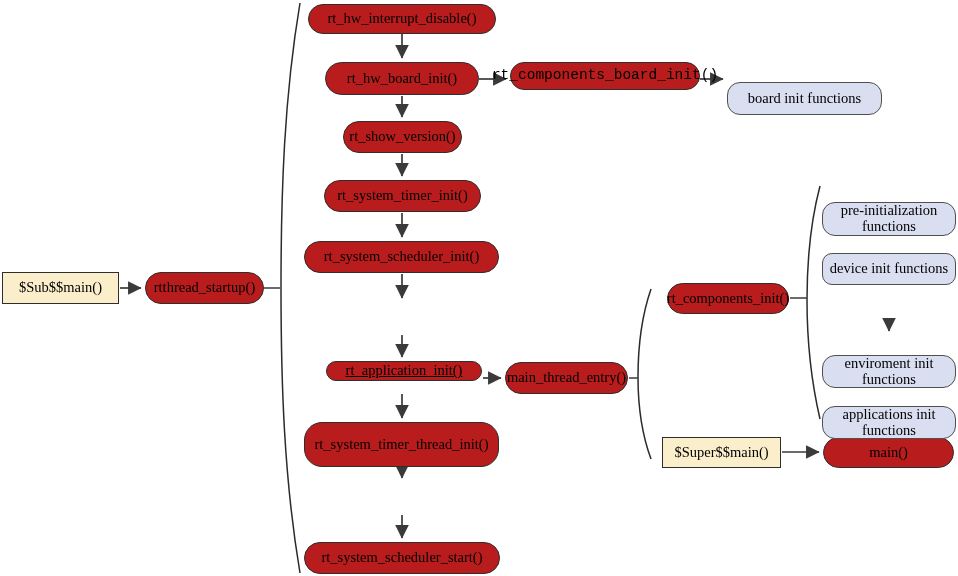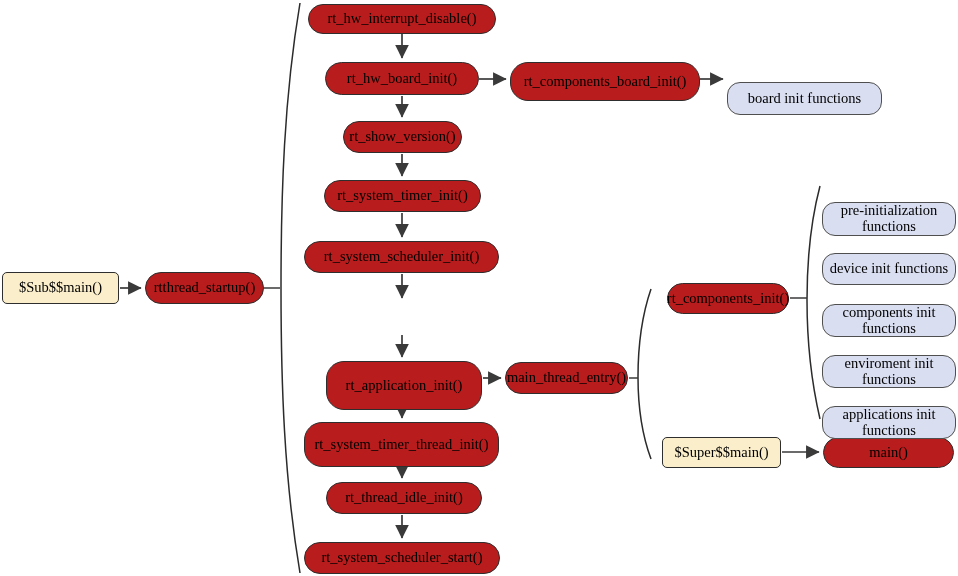--- a/index.html
+++ b/index.html
@@ -18,21 +18,21 @@
     box-sizing:border-box;
     display:flex;align-items:center;justify-content:center;
     text-align:center;
     background:#b91c1c;
     border:1.4px solid #2e2e2e;
     z-index:1;
     line-height:1.08;
   }
   .stadium{border-radius:18px;white-space:nowrap;}
   .stage{background:#d9def1;border:1.4px solid #4f4f4f;border-radius:13px;padding:1px 4px;margin-top:20px;}
-  .entry{background:#fbeecb;border:1.5px solid #2e2e2e;border-radius:5px;white-space:nowrap;}
+  .entry{background:#fbeecb;border:1.5px solid #2e2e2e;border-radius:0;white-space:nowrap;}
 </style>
 </head>
 <body>
 
 <div class="canvas">
 
   <svg class="connectors" viewBox="0 0 958 576" xmlns="http://www.w3.org/2000/svg">
     <defs>
       <marker id="arr" viewBox="0 0 10 10" refX="9.5" refY="5" markerWidth="8" markerHeight="8" orient="auto">
         <path d="M0,0 L10,5 L0,10 z" fill="#3a3a3a"></path>
@@ -76,33 +76,31 @@
       <line x1="889" y1="369" x2="889" y2="382"></line>
     </g>
   </svg>
 
   <div class="node entry" style="left:2px;top:272px;width:117px;height:32px;">$Sub$$main()</div>
   <div class="node entry" style="left:662px;top:437px;width:119px;height:31px;">$Super$$main()</div>
 
   <div class="node stadium" style="left:145px;top:272px;width:119px;height:32px;">rtthread_startup()</div>
   <div class="node stadium" style="left:308px;top:4px;width:188px;height:30px;">rt_hw_interrupt_disable()</div>
   <div class="node stadium" style="left:325px;top:62px;width:154px;height:33px;">rt_hw_board_init()</div>
-  <div class="node stadium" style="left:510px;top:62px;width:190px;height:39px;">rt_components_board_init()</div>
+  <div class="node stadium" style="left:510px;top:62px;width:190px;height:28px;font-family:Liberation Mono, monospace;">rt_components_board_init()</div>
   <div class="node stadium" style="left:343px;top:121px;width:119px;height:32px;">rt_show_version()</div>
   <div class="node stadium" style="left:324px;top:180px;width:157px;height:32px;">rt_system_timer_init()</div>
   <div class="node stadium" style="left:304px;top:241px;width:195px;height:32px;">rt_system_scheduler_init()</div>
-  <div class="node stadium" style="left:326px;top:361px;width:156px;height:49px;">rt_application_init()</div>
+  <div class="node stadium" style="left:326px;top:361px;width:156px;height:20px;text-decoration:underline;">rt_application_init()</div>
   <div class="node stadium" style="left:505px;top:362px;width:123px;height:32px;text-align:center;">main_thread_entry()</div>
   <div class="node stadium" style="left:667px;top:283px;width:122px;height:31px;">rt_components_init()</div>
   <div class="node stadium" style="left:304px;top:422px;width:195px;height:45px;">rt_system_timer_thread_init()</div>
-  <div class="node stadium" style="left:326px;top:482px;width:156px;height:32px;">rt_thread_idle_init()</div>
   <div class="node stadium" style="left:304px;top:542px;width:196px;height:32px;">rt_system_scheduler_start()</div>
   <div class="node stadium stage" style="left:822px;top:182px;width:134px;height:34px;white-space:normal;">pre-initialization functions</div>
 
   <div class="node stadium" style="left:823px;top:437px;width:131px;height:31px;">main()</div>
-  <div class="node stadium stage" style="left:822px;top:233px;width:134px;height:32px;white-space:normal;">device init functions</div>
-  <div class="node stadium stage" style="left:822px;top:284px;width:134px;height:33px;white-space:normal;">components init functions</div>
+  <div class="node stadium stage" style="left:822px;top:233px;width:134px;height:32px;white-space:normal;border-radius:10px;">device init functions</div>
   <div class="node stadium stage" style="left:822px;top:335px;width:134px;height:33px;white-space:normal;">enviroment init functions</div>
   <div class="node stadium stage" style="left:822px;top:386px;width:134px;height:33px;white-space:normal;">applications init functions</div>
 
   <div class="node stadium stage" style="left:727px;top:62px;width:155px;height:33px;">board init functions</div>
 
 </div>
 
 </body></html>

